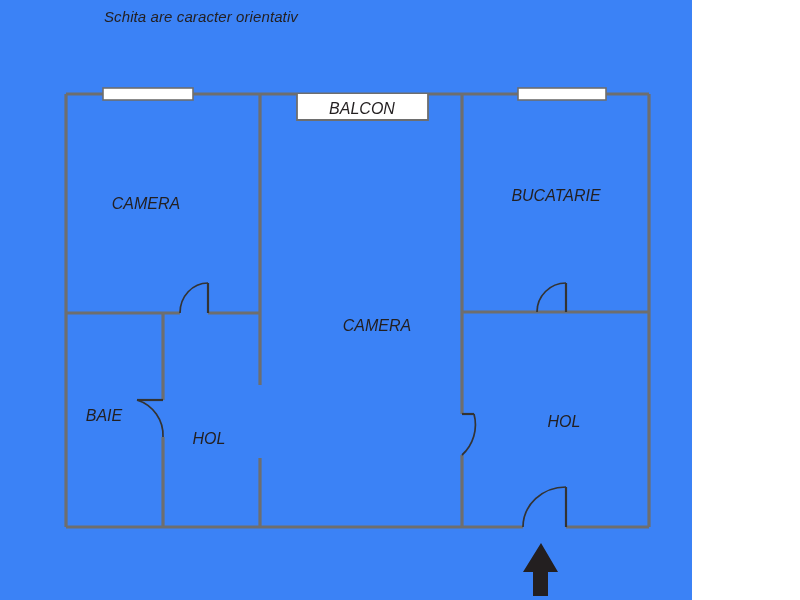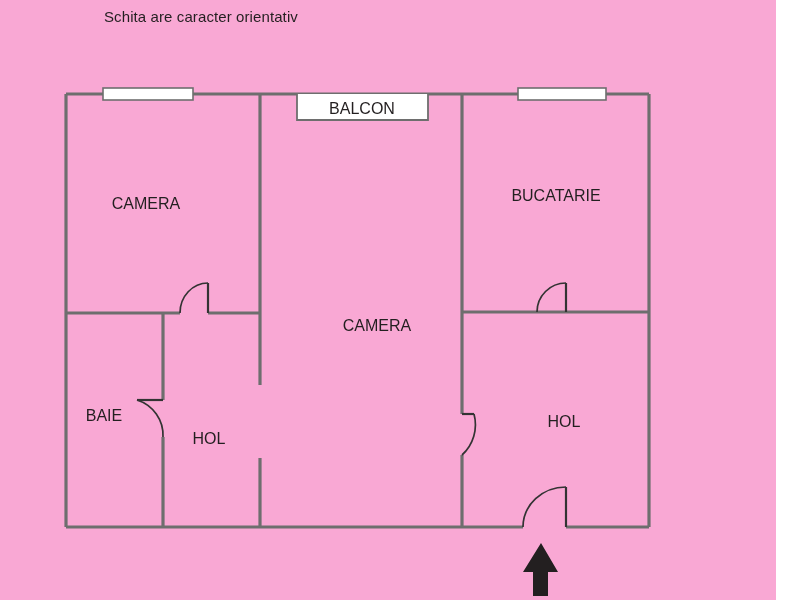--- a/index.html
+++ b/index.html
@@ -9,23 +9,24 @@
   }
   body {
     width: 800px;
     height: 600px;
     font-family: "Liberation Sans", sans-serif;
     position: relative;
     overflow: hidden;
   }
   #floorplan-page {
     position: relative;
-    width: 776px;
+    width: 692px;
     height: 600px;
-    background: #f9a8d4;
+    background: #3b82f6;
+    font-style: italic;
   }
   .plan-title {
     position: absolute;
     left: 104px;
     top: 8px;
     font-size: 15px;
     color: #231f20;
     letter-spacing: 0.1px;
     white-space: nowrap;
   }

